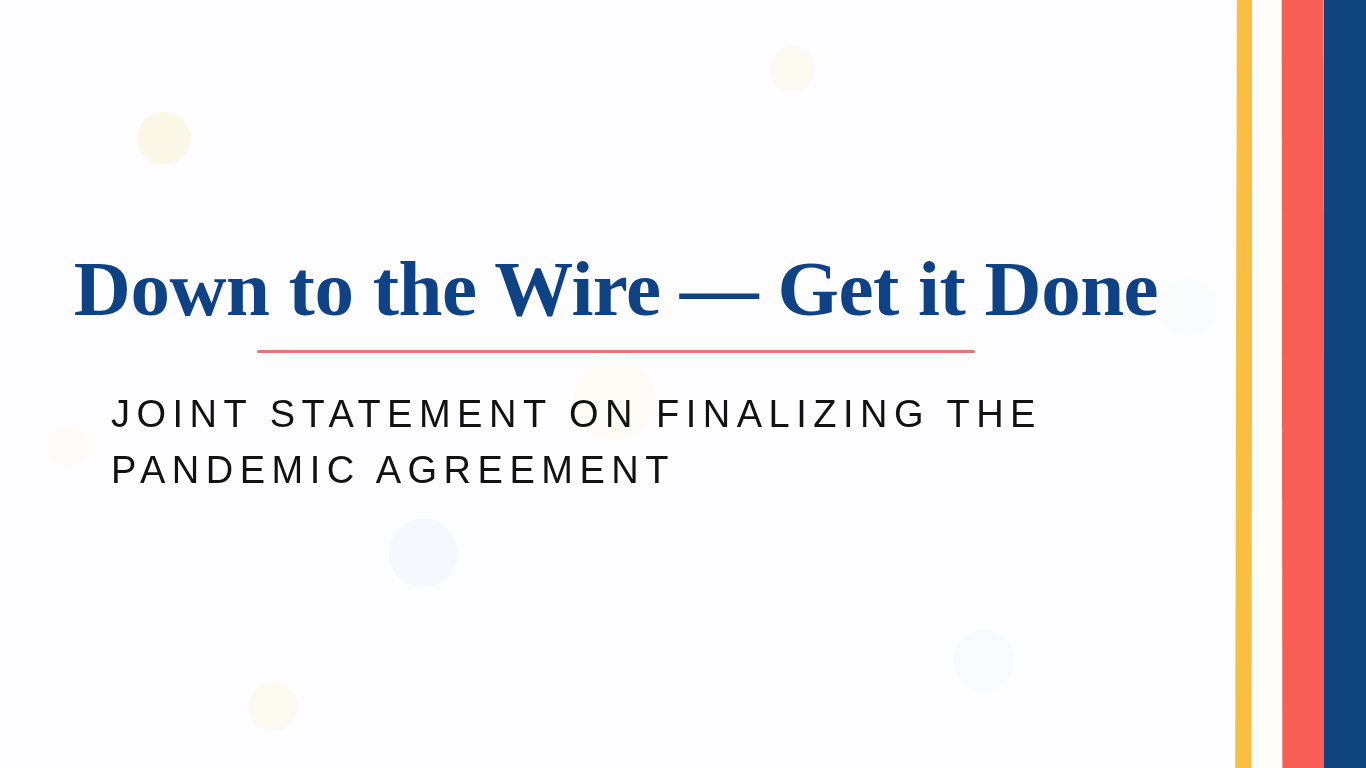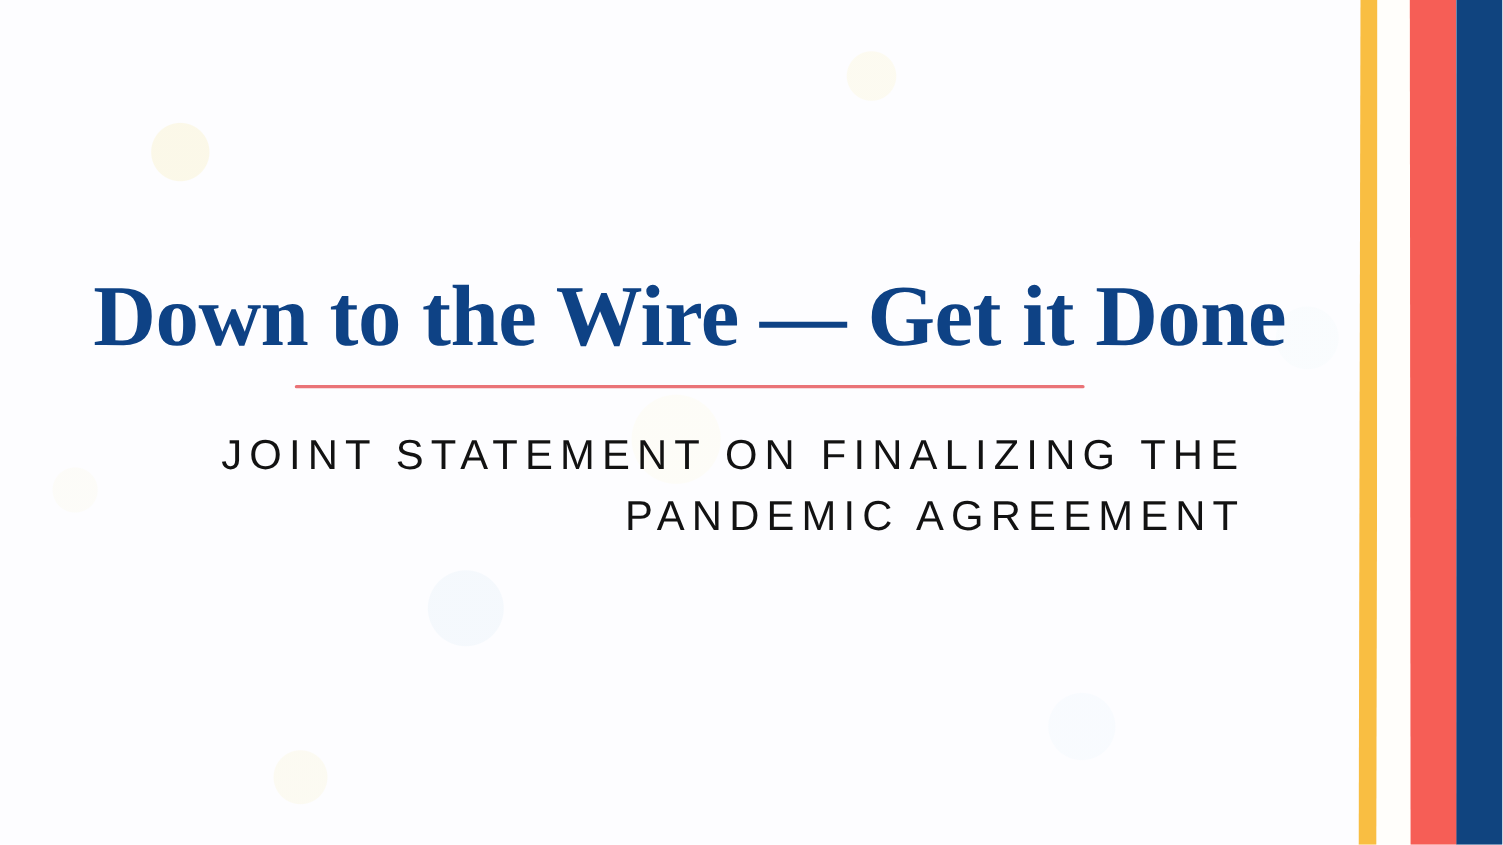--- a/index.html
+++ b/index.html
@@ -52,21 +52,21 @@
   .edge-bar-red   { left: 50px;  width: 42px; }
   .edge-bar-navy  { left: 92px;  width: 42px; }
 
   
   .edge-bar-gold  { transform: rotate(0.12deg); }
   .edge-bar-red   { transform: rotate(-0.05deg); }
 
   
   .content {
     position: absolute;
-    left: 11px;
+    left: 0;
     top: 0;
     width: 1232px;
     height: 768px;
     display: flex;
     flex-direction: column;
     align-items: center;
     justify-content: center;
   }
 
   .title {
@@ -92,21 +92,21 @@
     opacity: 0.92;
   }
 
   .subtitle {
     font-family: "Liberation Sans", sans-serif;
     font-weight: 300;
     font-size: 38px;
     line-height: 1.45;
     letter-spacing: 6.5px;
     color: #121212;
-    text-align: right;
+    text-align: left;
     margin: 0;
     max-width: 1010px;
     transform: translateY(16px);
   }
 </style>
 </head>
 <body>
 
 <div class="slide" style="background: rgb(253, 253, 255);">
 

